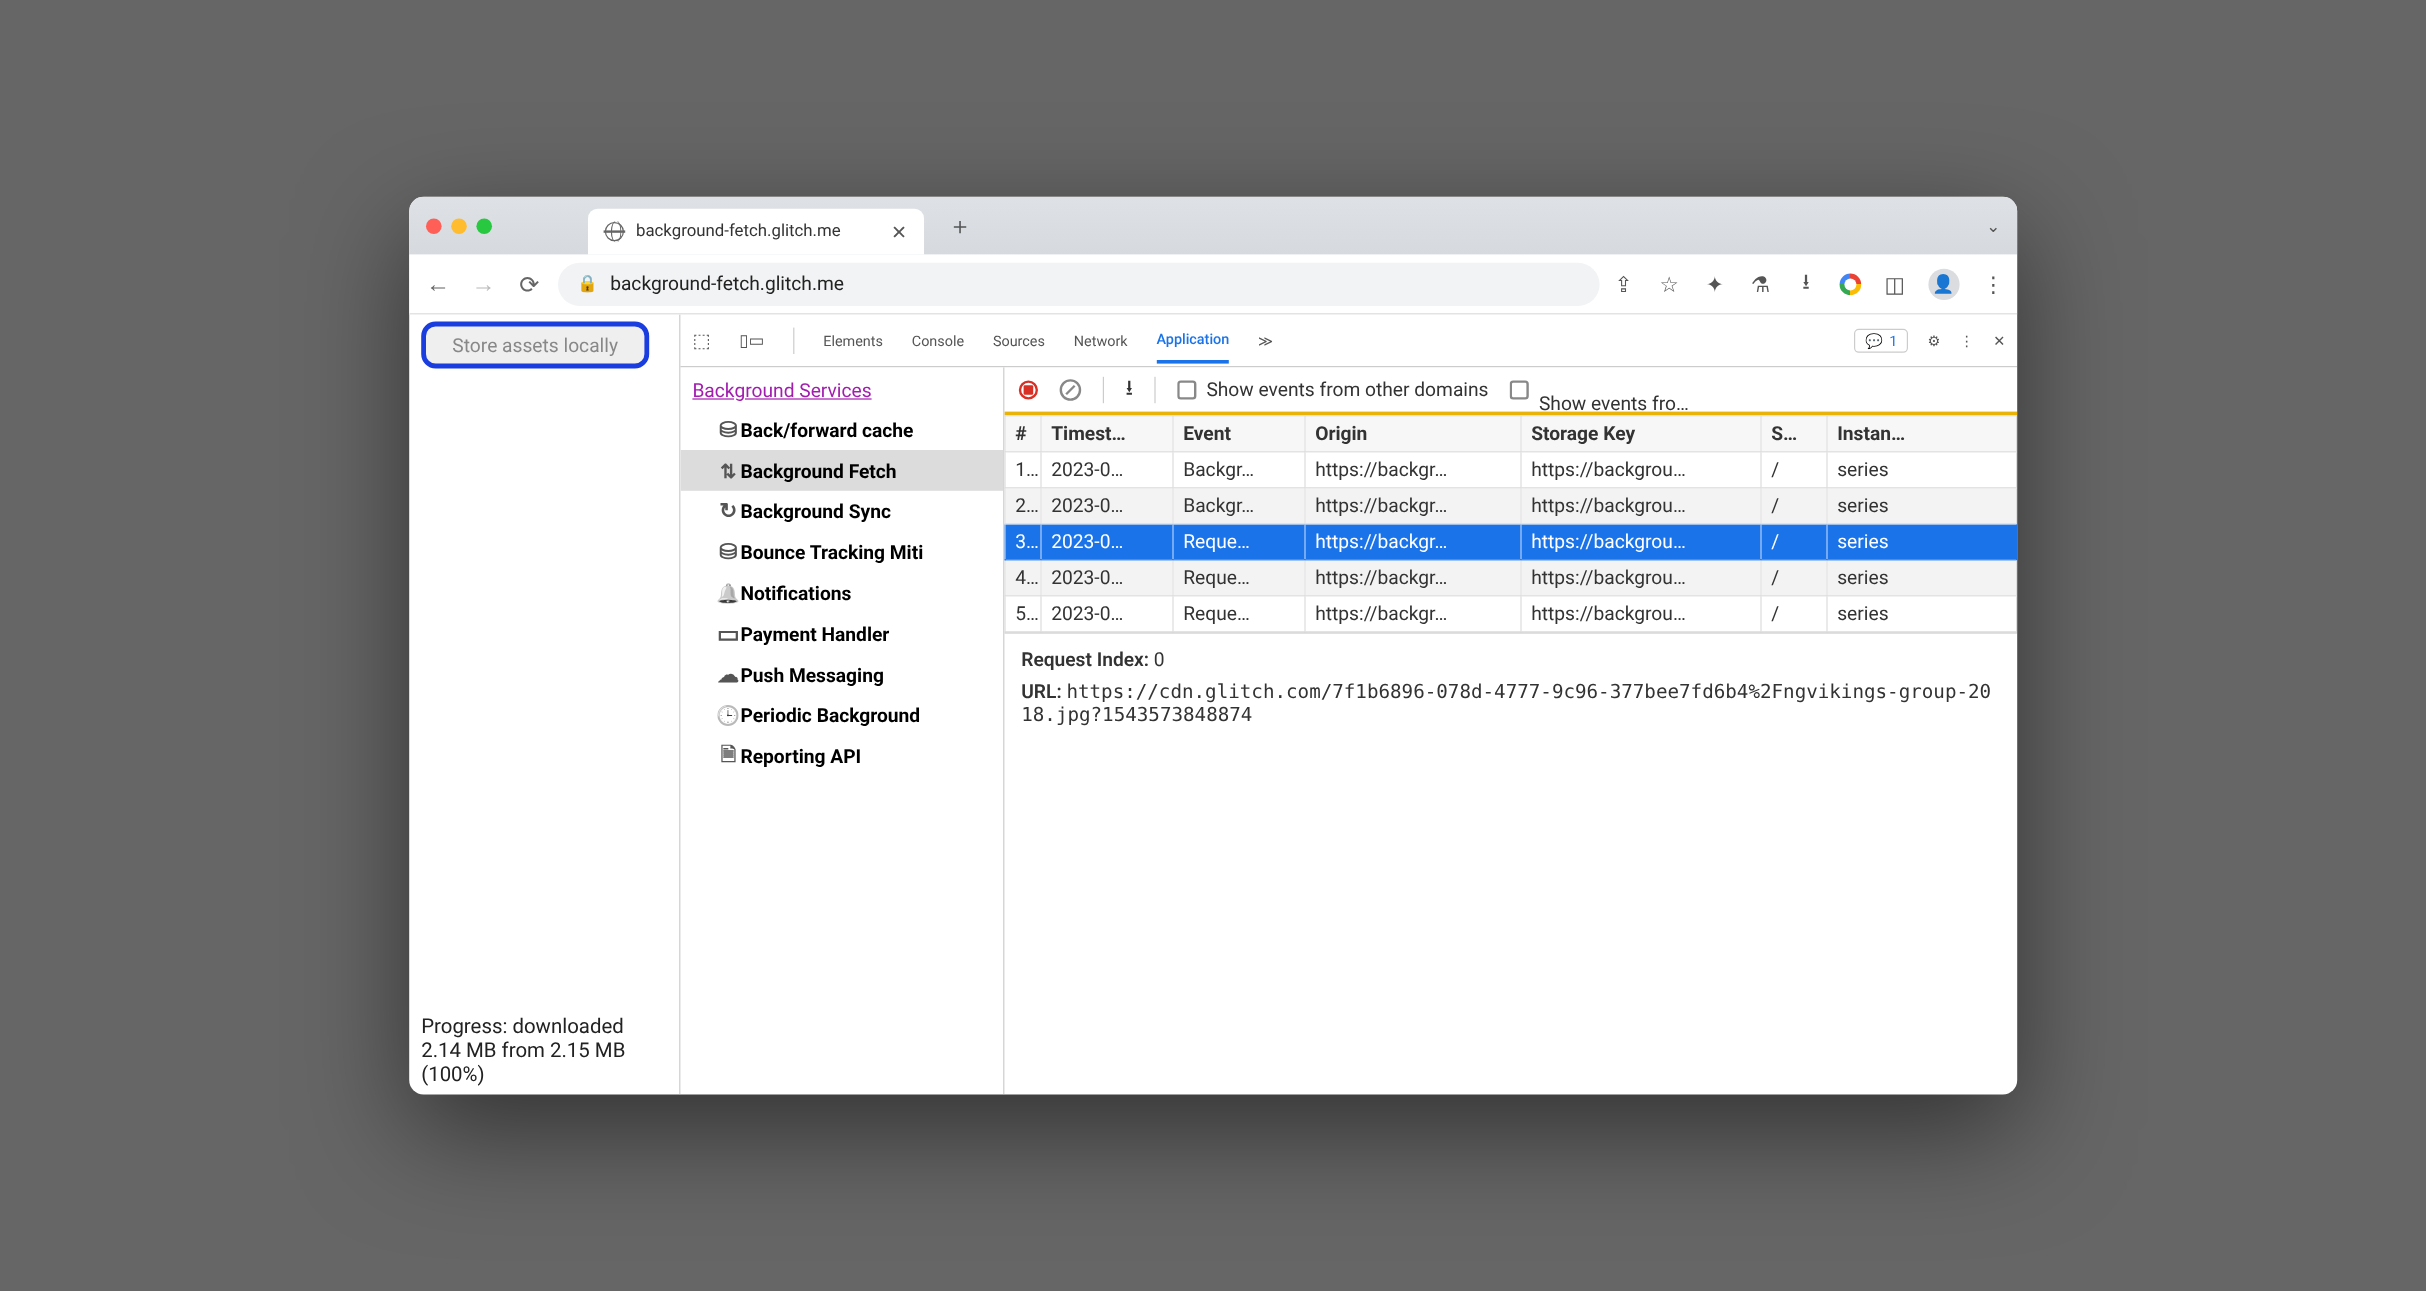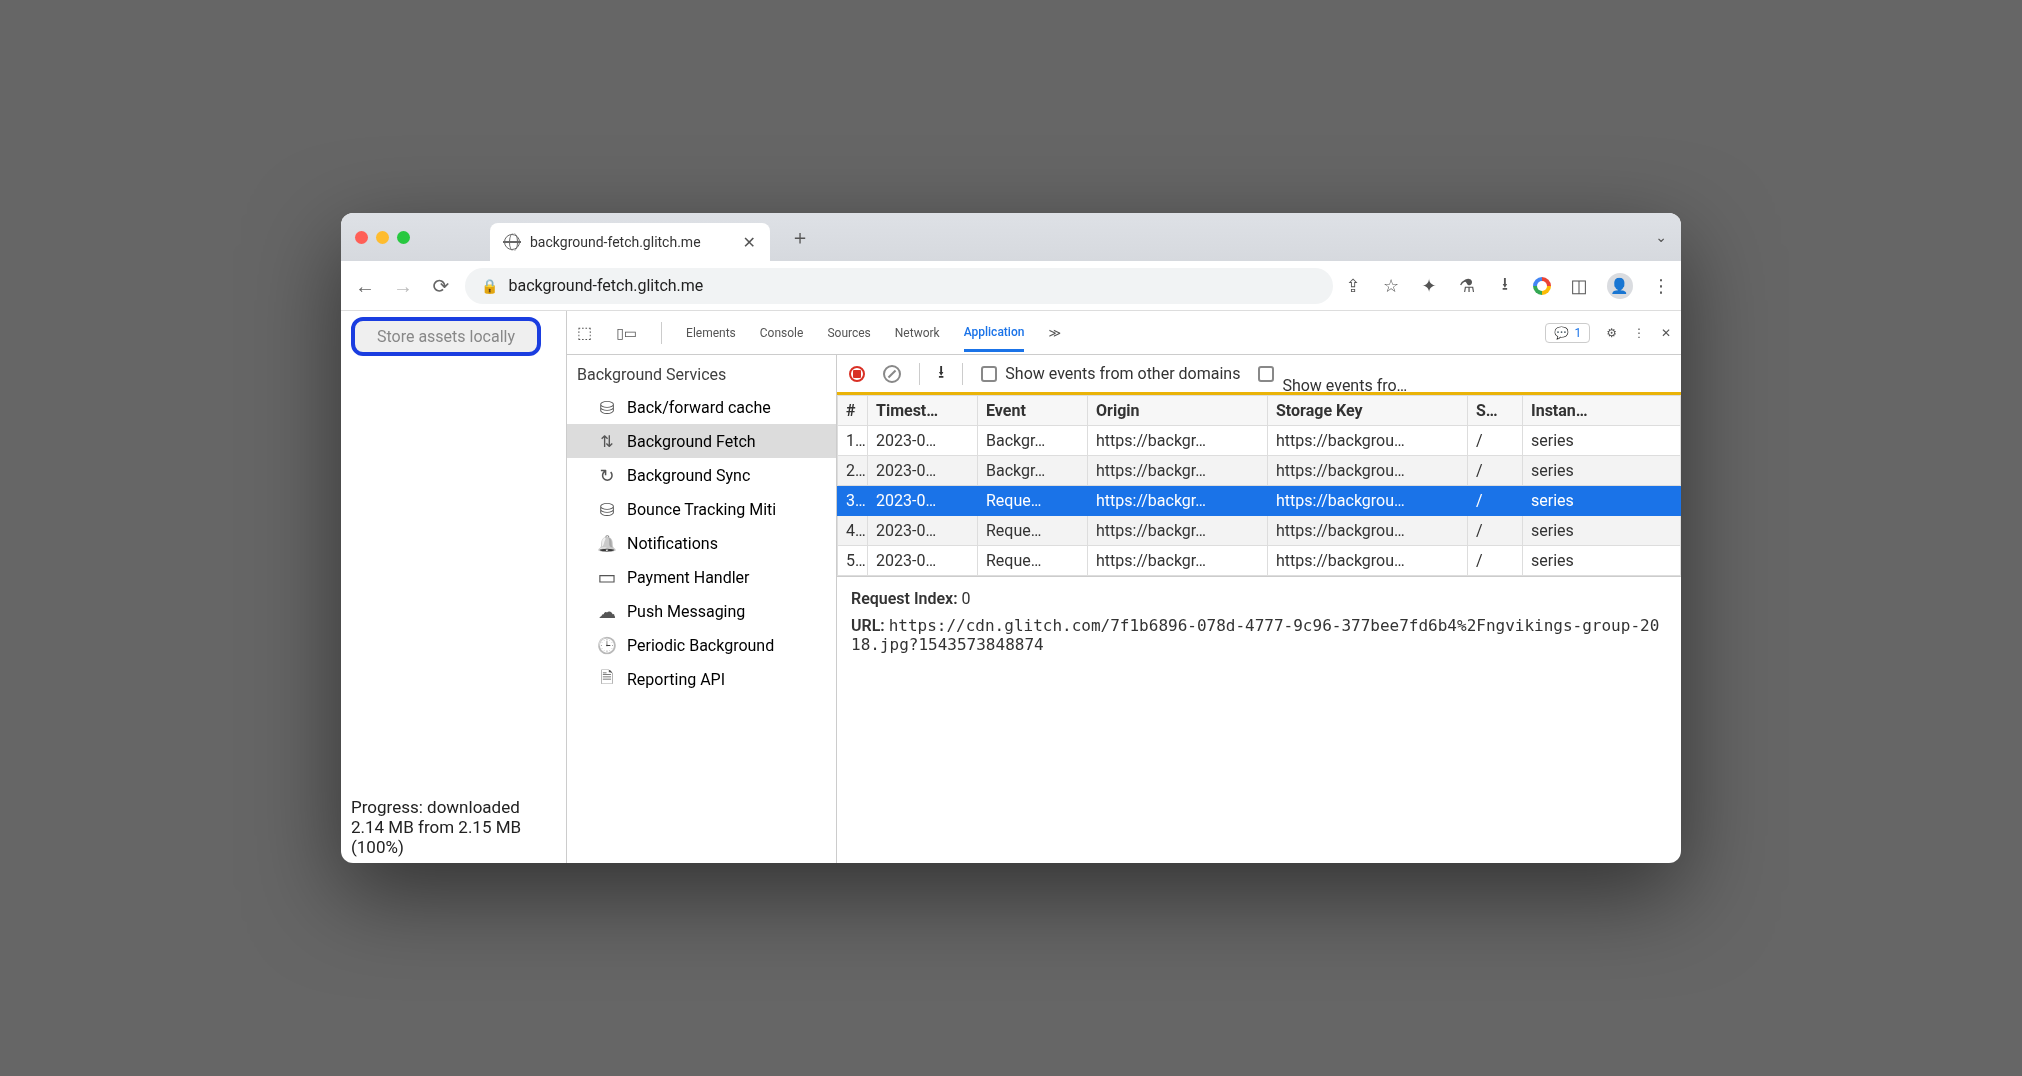--- a/index.html
+++ b/index.html
@@ -1,17 +1,17 @@
 <!DOCTYPE html>
 <html><head>
 <meta charset="utf-8">
 <style>
 * { box-sizing: border-box; margin: 0; padding: 0; font-family: -apple-system, BlinkMacSystemFont, 'Segoe UI', Roboto, sans-serif; }
 body { background: #666; display: flex; align-items: center; justify-content: center; min-height: 100vh; padding: 40px; }
-.window { width: 1340px; height: 650px; background: #fff; border-radius: 12px; overflow: hidden; box-shadow: 0 30px 90px rgba(0,0,0,0.5); display: flex; flex-direction: column; }
+.window { width: 1340px; height: 748px; background: #fff; border-radius: 12px; overflow: hidden; box-shadow: 0 30px 90px rgba(0,0,0,0.5); display: flex; flex-direction: column; }
 
 
 .titlebar { height: 48px; background: linear-gradient(#dee1e6, #d6d9de); display: flex; align-items: center; padding: 0 14px; position: relative; }
 .traffic { display: flex; gap: 8px; }
 .dot { width: 13px; height: 13px; border-radius: 50%; }
 .red { background: #ff5f57; } .yellow { background: #febc2e; } .green { background: #28c840; }
 .tab { margin-left: 80px; background: #fff; height: 38px; margin-top: 10px; border-radius: 8px 8px 0 0; display: flex; align-items: center; padding: 0 14px; gap: 10px; min-width: 280px; }
 .globe { width: 16px; height: 16px; border: 1.8px solid #666; border-radius: 50%; position: relative; }
 .globe::before { content:''; position:absolute; left:50%; top:-1.8px; bottom:-1.8px; width:7px; margin-left:-3.5px; border:1.8px solid #666; border-radius:50%; border-top:0; border-bottom:0; }
 .globe::after { content:''; position:absolute; left:-1.8px; right:-1.8px; top:50%; height:1.8px; margin-top:-0.9px; background:#666; }
@@ -41,22 +41,22 @@
 .devtools { flex:1; display:flex; flex-direction:column; border-left:1px solid #ccc; }
 .dt-tabs { height: 44px; border-bottom: 1px solid #ccc; display: flex; align-items: center; padding: 0 10px; gap: 24px; font-size: 12px; color: #555; }
 .dt-tabs .tabbtn { cursor: pointer; padding: 10px 0; }
 .dt-tabs .active { color: #1a73e8; border-bottom: 3px solid #1a73e8; margin-bottom: -1px; font-weight: 500; }
 .dt-right { margin-left: auto; display: flex; align-items: center; gap: 16px; }
 .issue-badge { display:flex; align-items:center; gap:5px; border:1px solid #ccc; border-radius:4px; padding:2px 8px; color:#1a73e8; }
 .gear { cursor: pointer; }
 
 .dt-body { flex:1; display:flex; overflow:hidden; }
 .sidebar { width:270px; border-right:1px solid #ccc; overflow-y:auto; font-size:16px; }
-.sb-header { padding: 10px 10px 6px; color: #404040; }
-.sb-item { display:flex; align-items:flex-end; gap:10px; padding: 7px 12px 7px 30px; cursor:pointer; white-space:nowrap; overflow:hidden; }
+.sb-header { padding: 10px 10px 6px; color: #a21caf; text-decoration: underline; }
+.sb-item { display:flex; align-items:flex-end; padding: 7px 12px 7px 30px; cursor:pointer; white-space:nowrap; overflow:hidden;font-weight:bold; }
 .sb-item.selected { background: #dcdcdc; }
 .sb-icon { width:20px; height:20px; display:flex; align-items:center; justify-content:center; color:#555; }
 
 .main { flex:1; display:flex; flex-direction:column; overflow:hidden; }
 .filterbar { height: 40px; border-bottom: 3px solid #eab308; display: flex; align-items:center; gap: 18px; padding: 0 12px; font-size: 16px; color: #333; }
 .rec { width:16px; height:16px; border:2px solid #d93025; border-radius:50%; display:flex; align-items:center; justify-content:center; }
 .rec::after { content:''; width:8px; height:8px; background:#d93025; border-radius:1px; }
 .clear { width:18px; height:18px; border:2px solid #888; border-radius:50%; position:relative; }
 .clear::after { content:''; position:absolute; left:2px; right:2px; top:50%; height:2px; background:#888; transform: rotate(-45deg); margin-top:-1px; }
 .divider { width:1px; height:22px; background:#ccc; }

